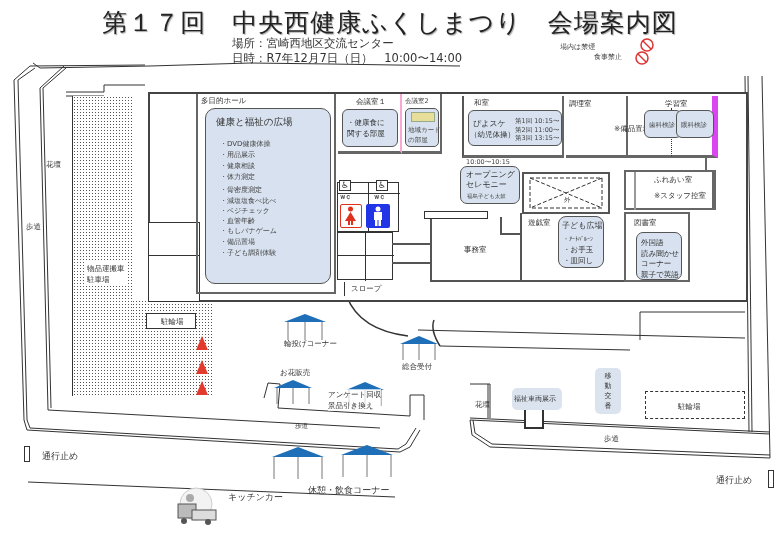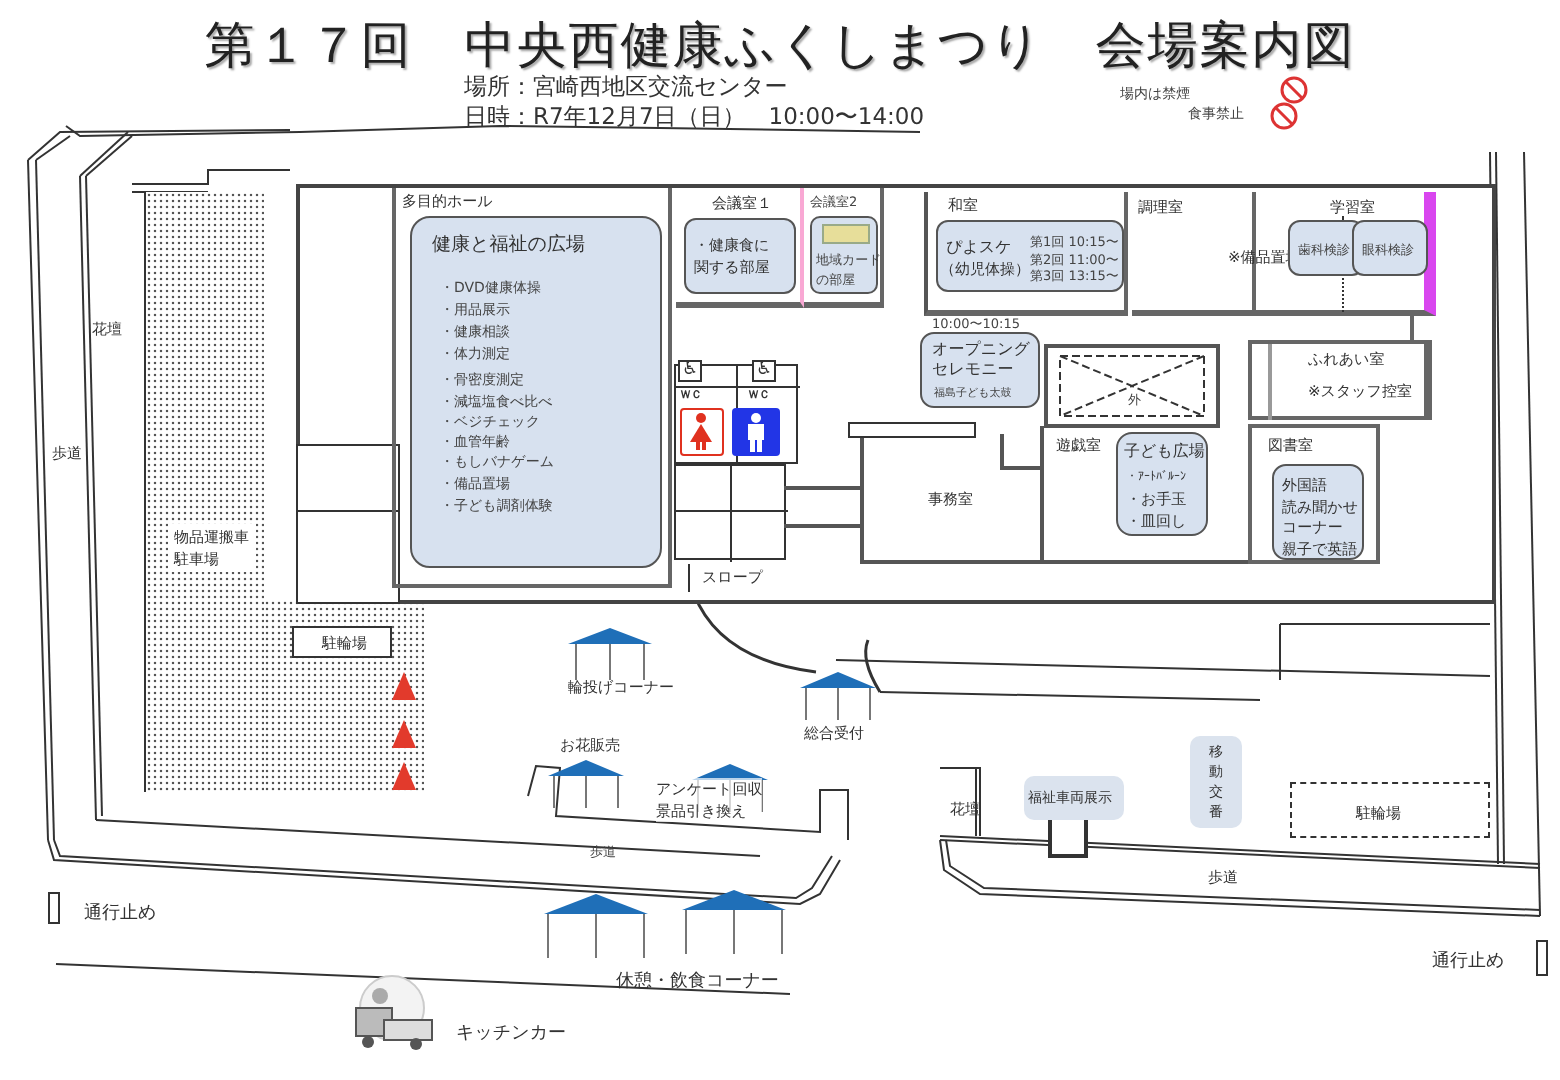--- a/index.html
+++ b/index.html
@@ -341,13 +341,13 @@
 <div class="abs lbl-m" style="left:308px; top:484px;text-align:right;">休憩・飲食コーナー</div>
 
 <svg class="abs" style="left:172px; top:486px;" width="48" height="42">
   <circle cx="24" cy="18" r="16" fill="#f3f3f3" stroke="#ccc"></circle>
   <rect x="6" y="18" width="18" height="14" fill="#bbb" stroke="#555"></rect>
   <rect x="20" y="24" width="24" height="10" fill="#ddd" stroke="#555"></rect>
   <circle cx="12" cy="35" r="3" fill="#555"></circle>
     <circle cx="36" cy="36" r="3" fill="#555"></circle>
   <circle cx="18" cy="12" r="4" fill="#aaa"></circle>
 </svg>
-<div class="abs lbl-m" style="left:228px; top:510px;">キッチンカー</div>
+<div class="abs lbl-m" style="left:228px; top:491px;">キッチンカー</div>
 
 </body></html>

